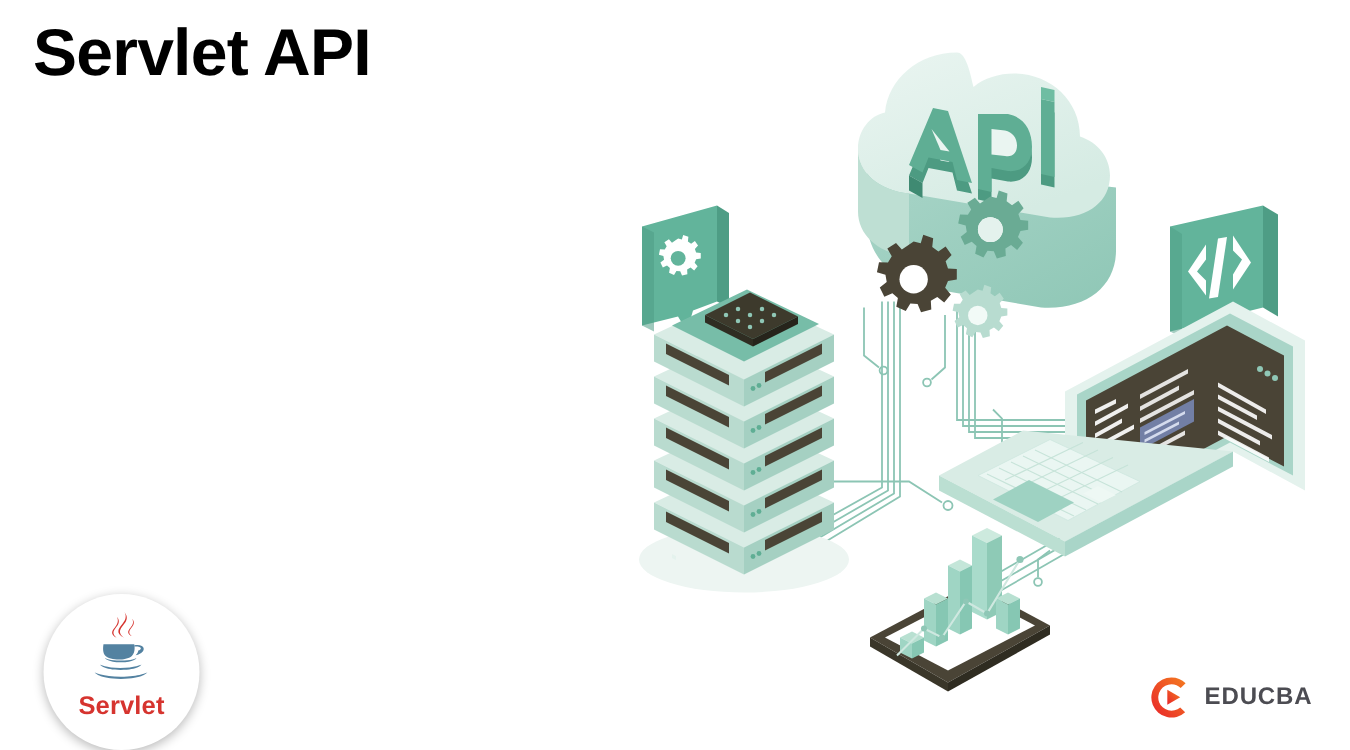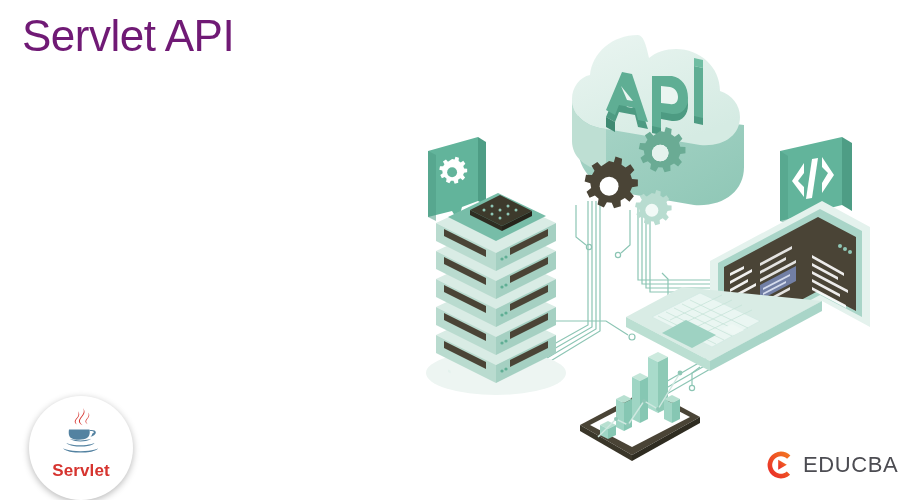--- a/index.html
+++ b/index.html
@@ -8,21 +8,21 @@
     background:#ffffff;
     font-family:"Liberation Sans", sans-serif;
     overflow:hidden;
     position:relative;
   }
   .banner{position:absolute;inset:0;background:#ffffff;}
 
   
   .page-title{
     position:absolute;left:22px;top:12px;
-    font-size:44px;font-weight:normal;color:#701a75;
+    font-size:44px;font-weight:bold;color:#000000;
     letter-spacing:-0.5px;line-height:1.1;
     font-family:"Liberation Sans", sans-serif;
   }
 
   
   .servlets-logo{
     position:absolute;left:29px;top:396px;
     width:104px;height:104px;border-radius:50%;
     background:#ffffff;
     box-shadow:0 2px 7px rgba(0,0,0,.28);
@@ -35,21 +35,21 @@
     margin-top:-4px;letter-spacing:.1px;
   }
 
   
   .educba-logo{
     position:absolute;left:766px;top:450px;
     display:flex;align-items:center;gap:7px;
   }
   .educba-mark{width:30px;height:30px;}
   .educba-word{
-    font-size:22px;font-weight:400;color:#4c4c52;letter-spacing:.6px;
+    font-size:16px;font-weight:700;color:#4c4c52;letter-spacing:.6px;
   }
 
   
   .illustration{position:absolute;left:400px;top:5px;width:500px;height:490px;}
   .illustration svg{display:block;}
 </style>
 </head>
 <body>
 
 <div class="banner">

